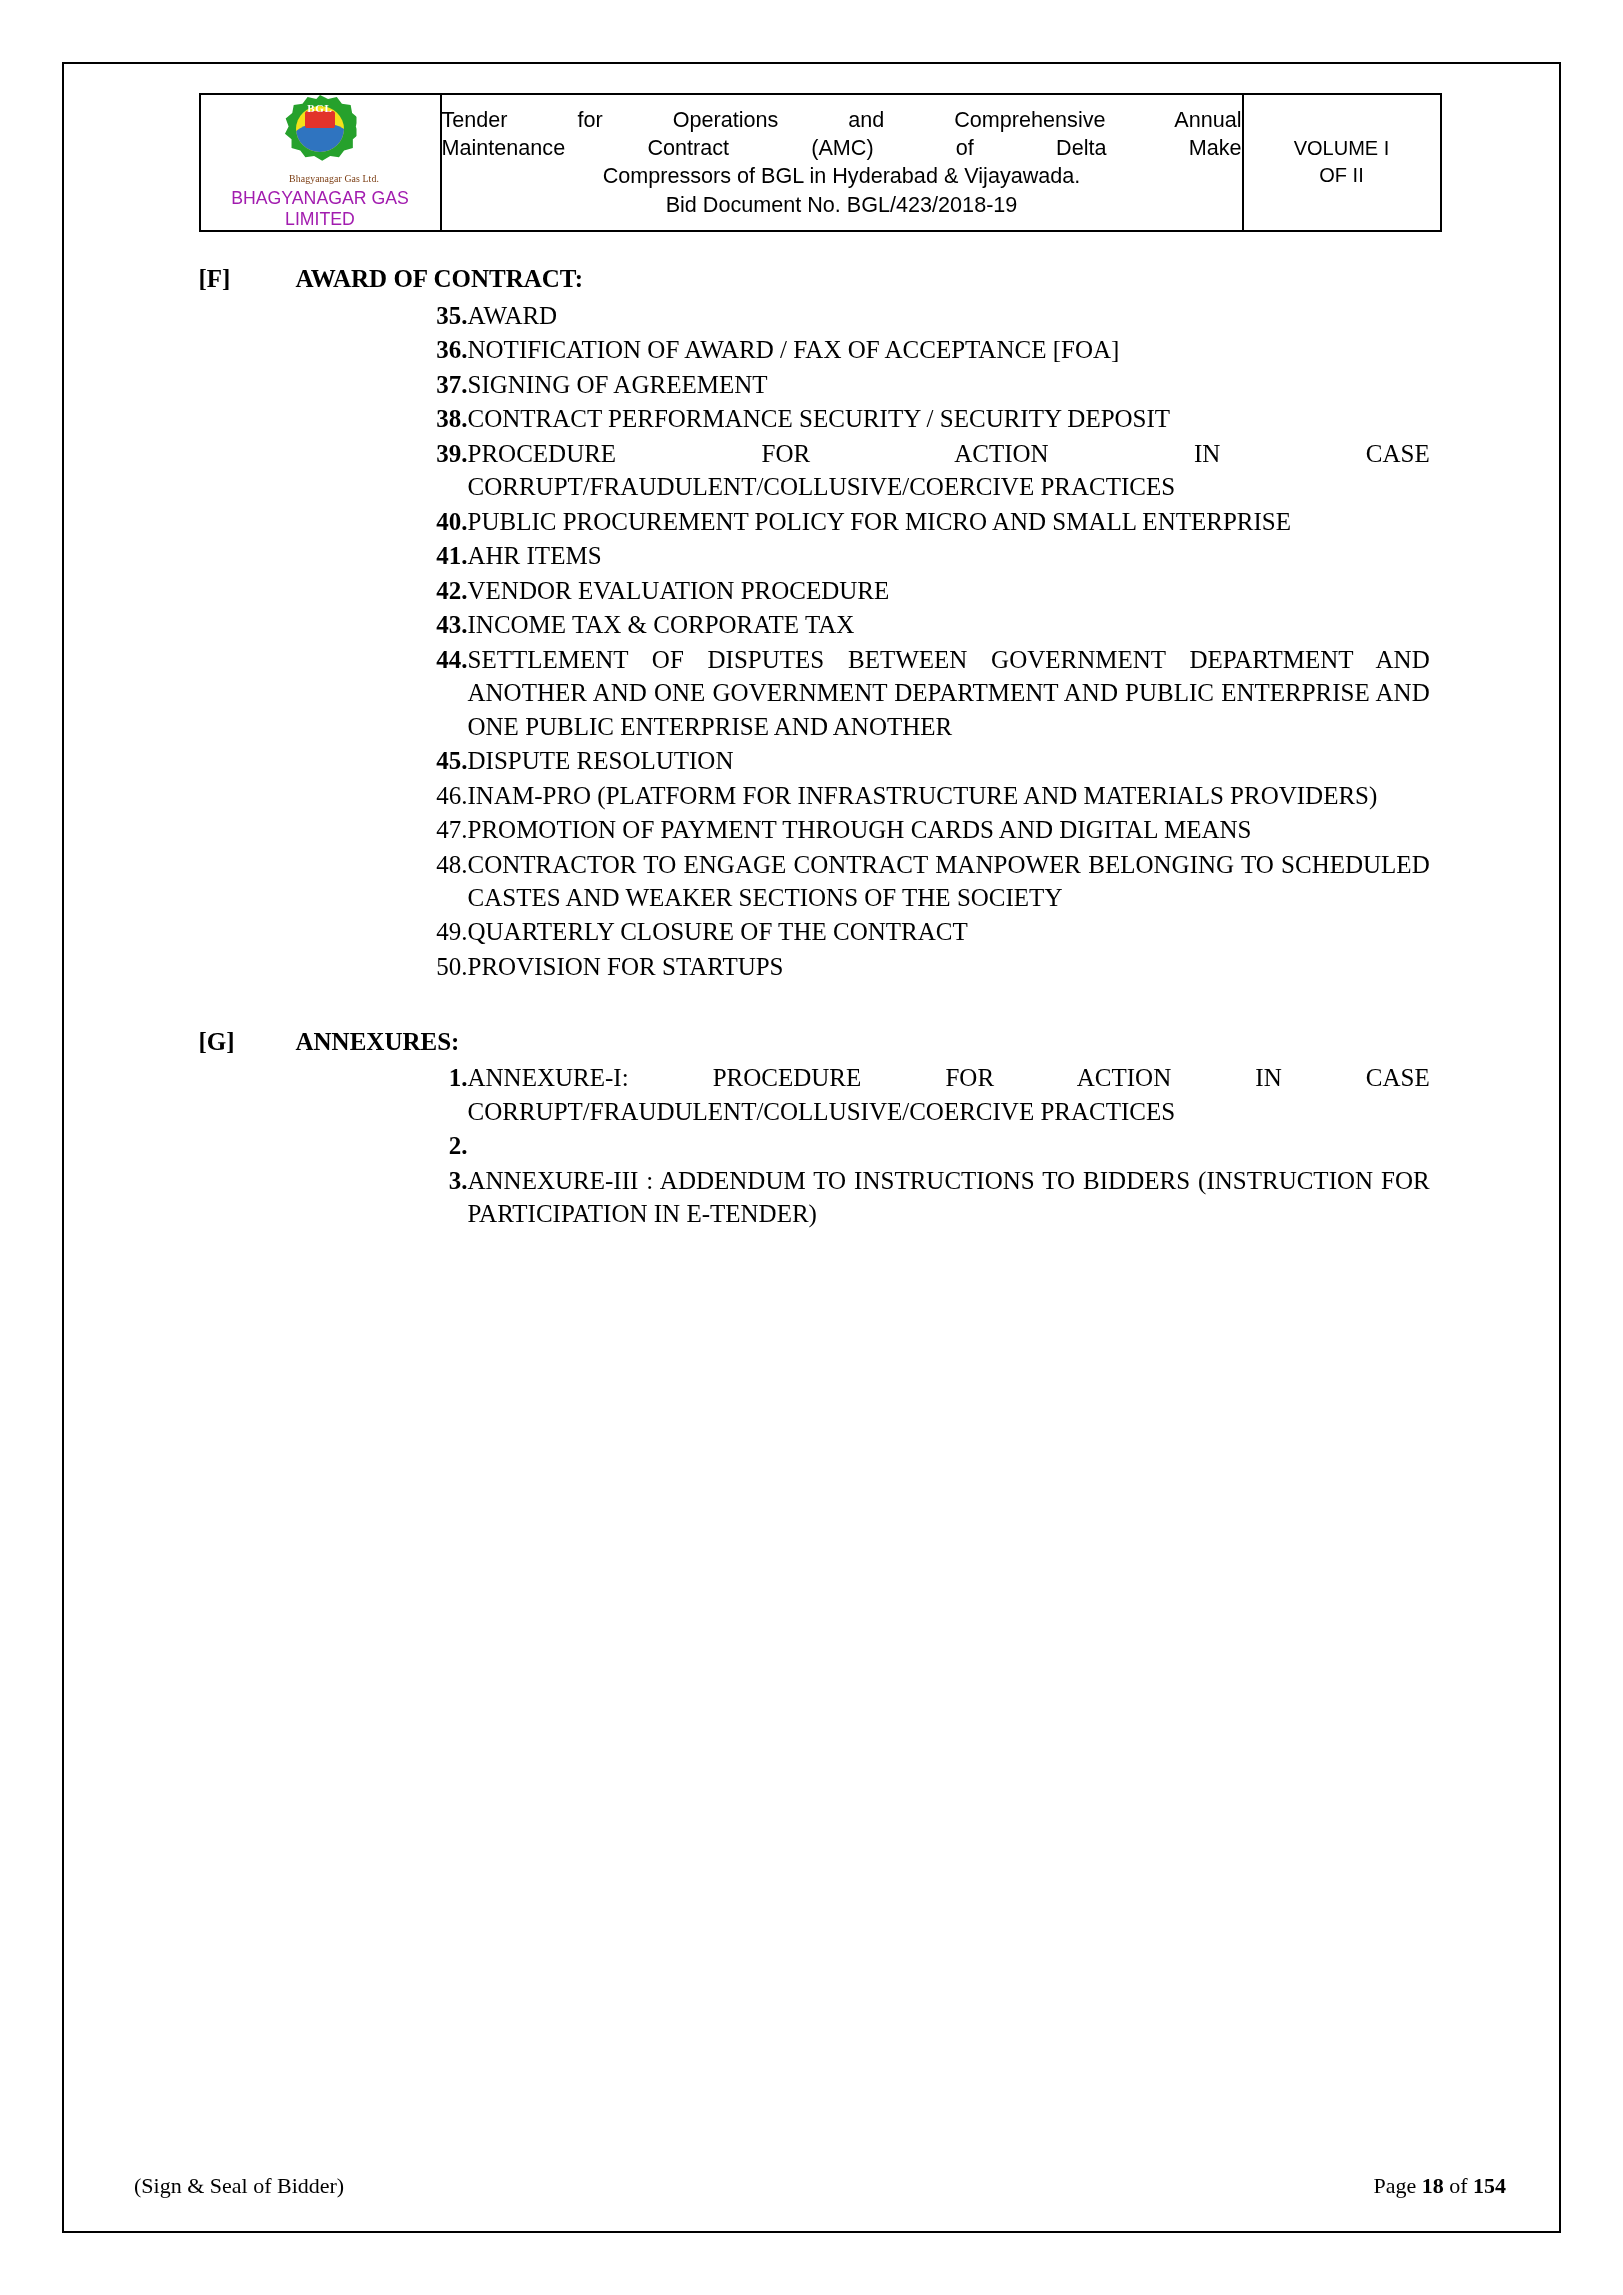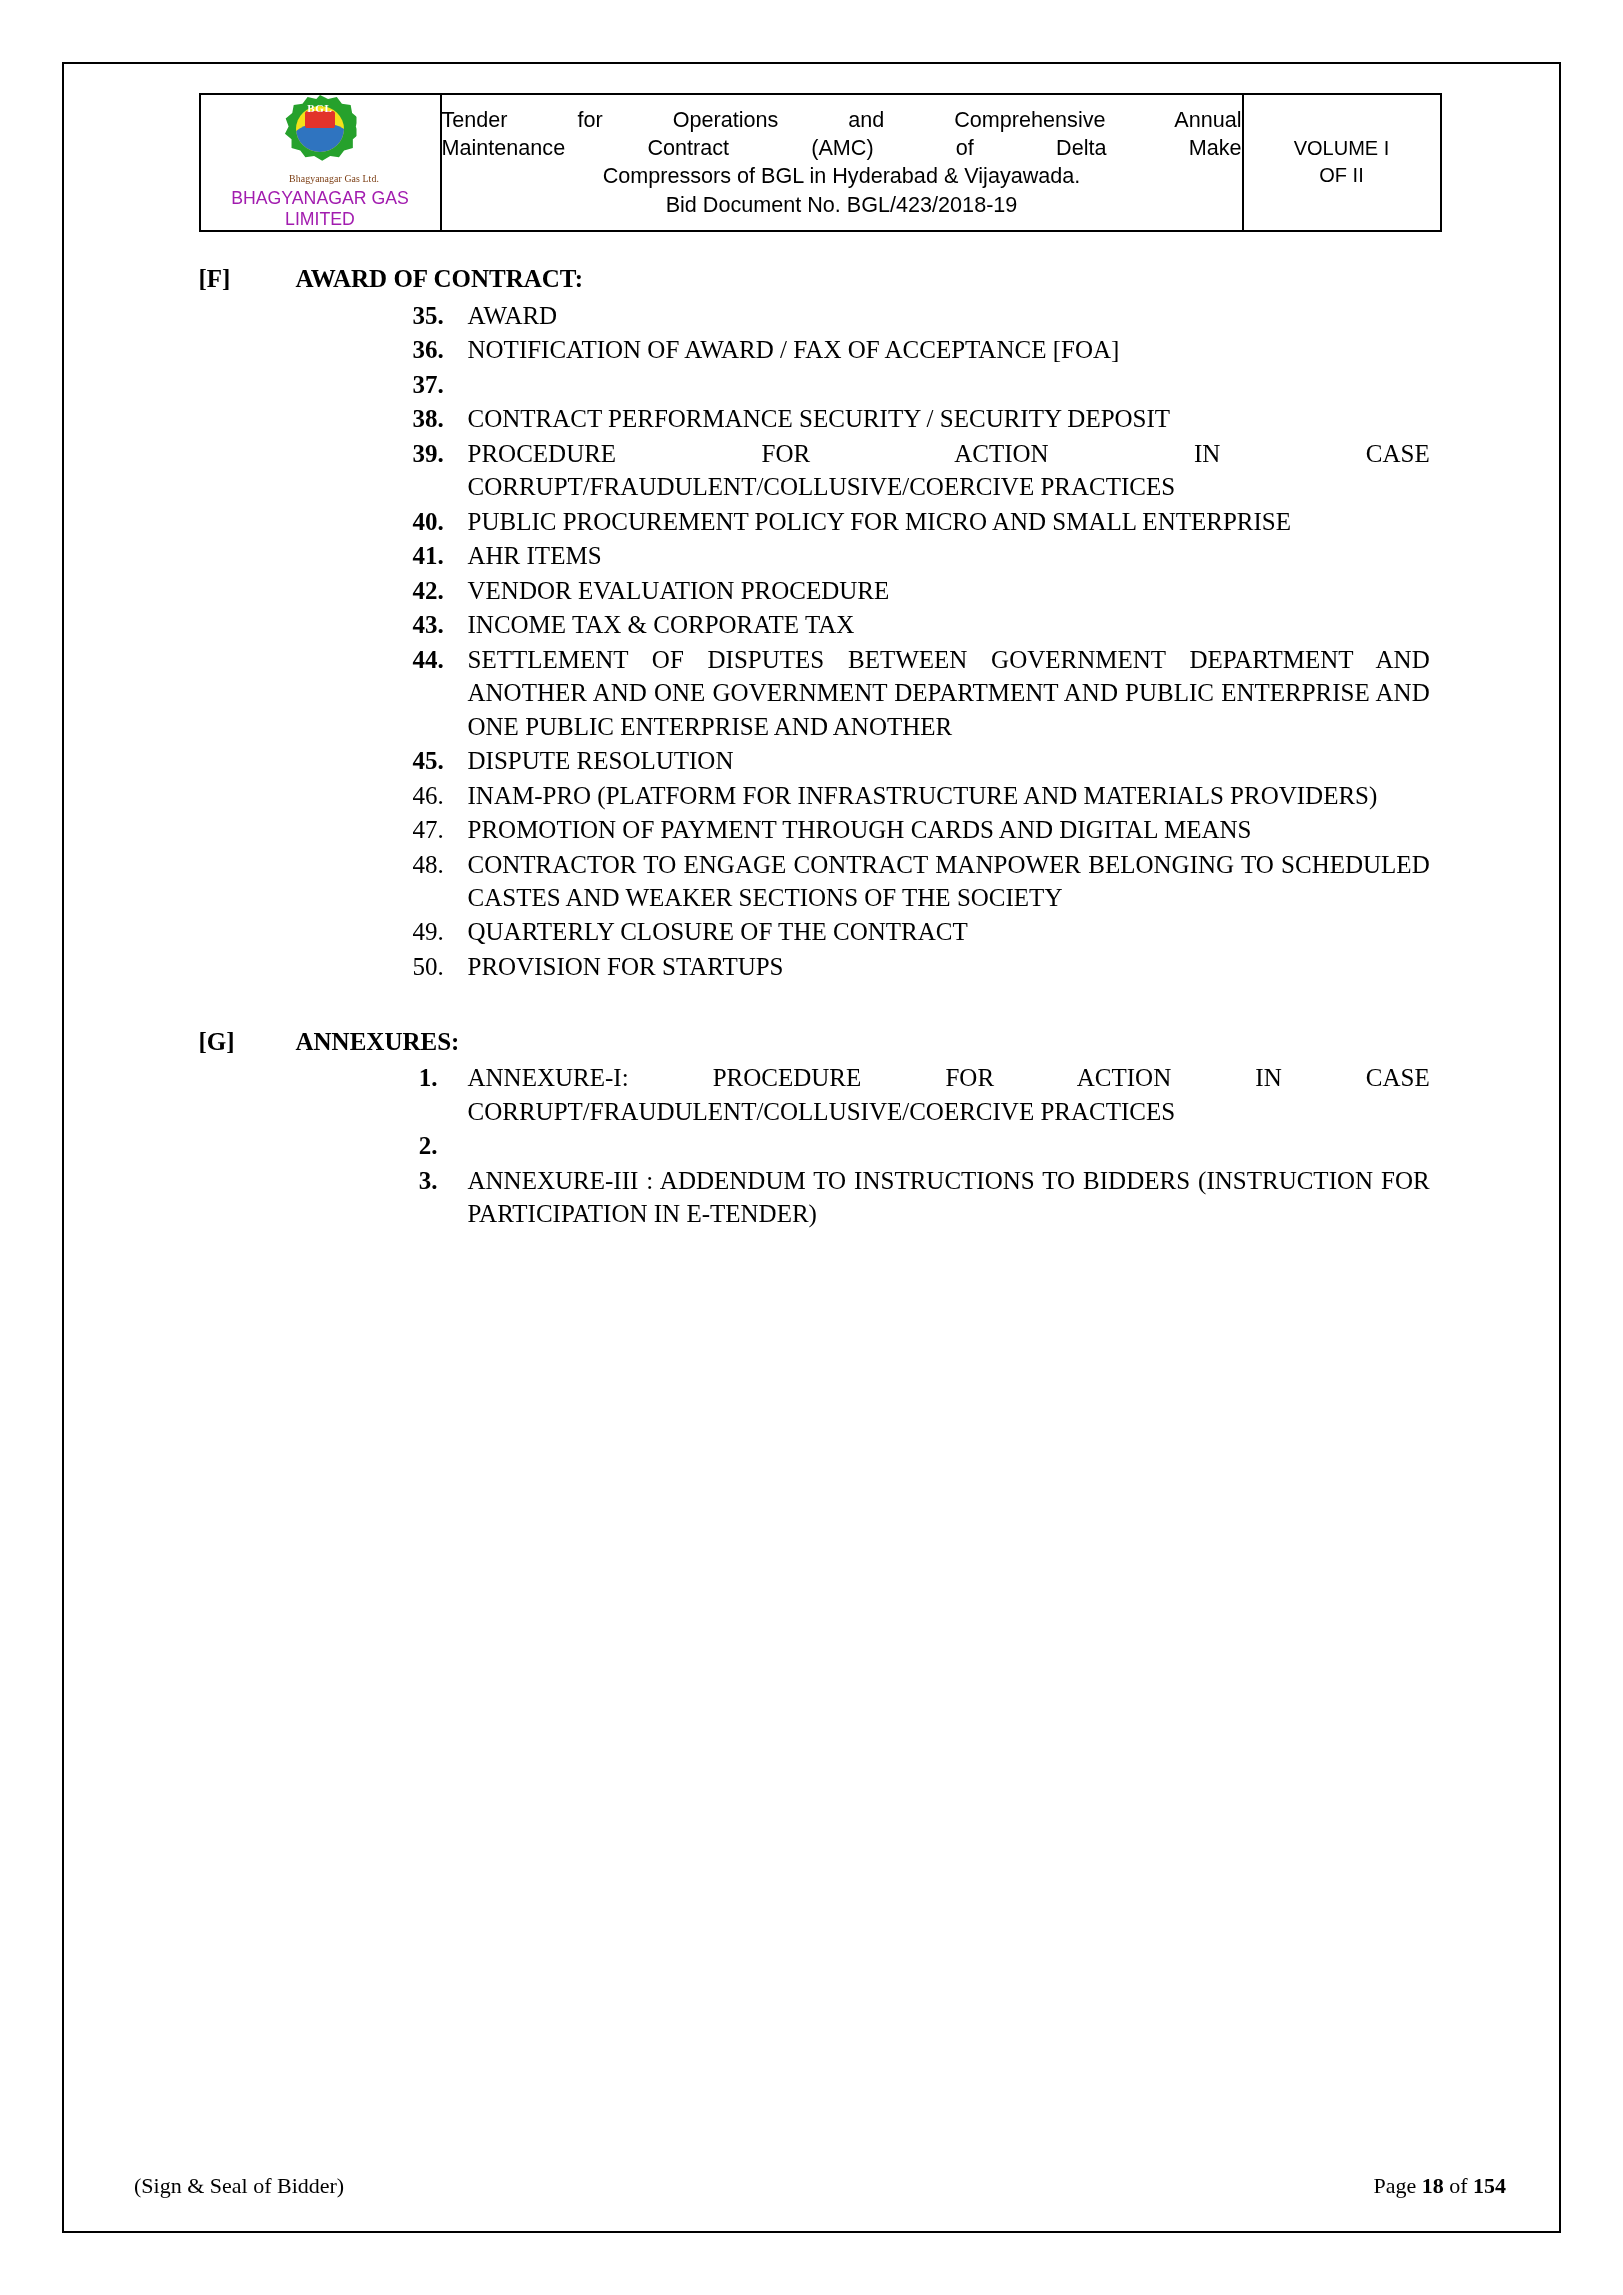--- a/index.html
+++ b/index.html
@@ -192,21 +192,21 @@
   .list li {
     display: flex;
     align-items: flex-start;
     font-size: 25px;
     line-height: 1.33;
     margin: 0 0 1.3px 0;
   }
   .list li .num {
     flex: 0 0 79px;
     width: 79px;
-    text-align: center;
+    text-align: right;
     padding-left: 190px;
     box-sizing: content-box;
     font-weight: bold;
   }
   .list li .num.plain {
     font-weight: normal;
   }
   .list li .txt {
     flex: 1 1 auto;
     text-align: justify;
@@ -278,20 +278,21 @@
           <li>
             <span class="num">35.</span>
             <span class="txt">AWARD</span>
           </li>
           <li>
             <span class="num">36.</span>
             <span class="txt">NOTIFICATION OF AWARD / FAX OF ACCEPTANCE [FOA]</span>
           </li>
           <li>
             <span class="num">37.</span>
+            <span class="txt">SIGNING OF AGREEMENT</span>
           </li>
           <li>
             <span class="num">38.</span>
             <span class="txt">CONTRACT PERFORMANCE SECURITY / SECURITY DEPOSIT</span>
           </li>
           <li>
             <span class="num">39.</span>
             <span class="txt just">PROCEDURE FOR ACTION IN CASE CORRUPT/FRAUDULENT/COLLUSIVE/COERCIVE PRACTICES</span>
           </li>
           <li>

